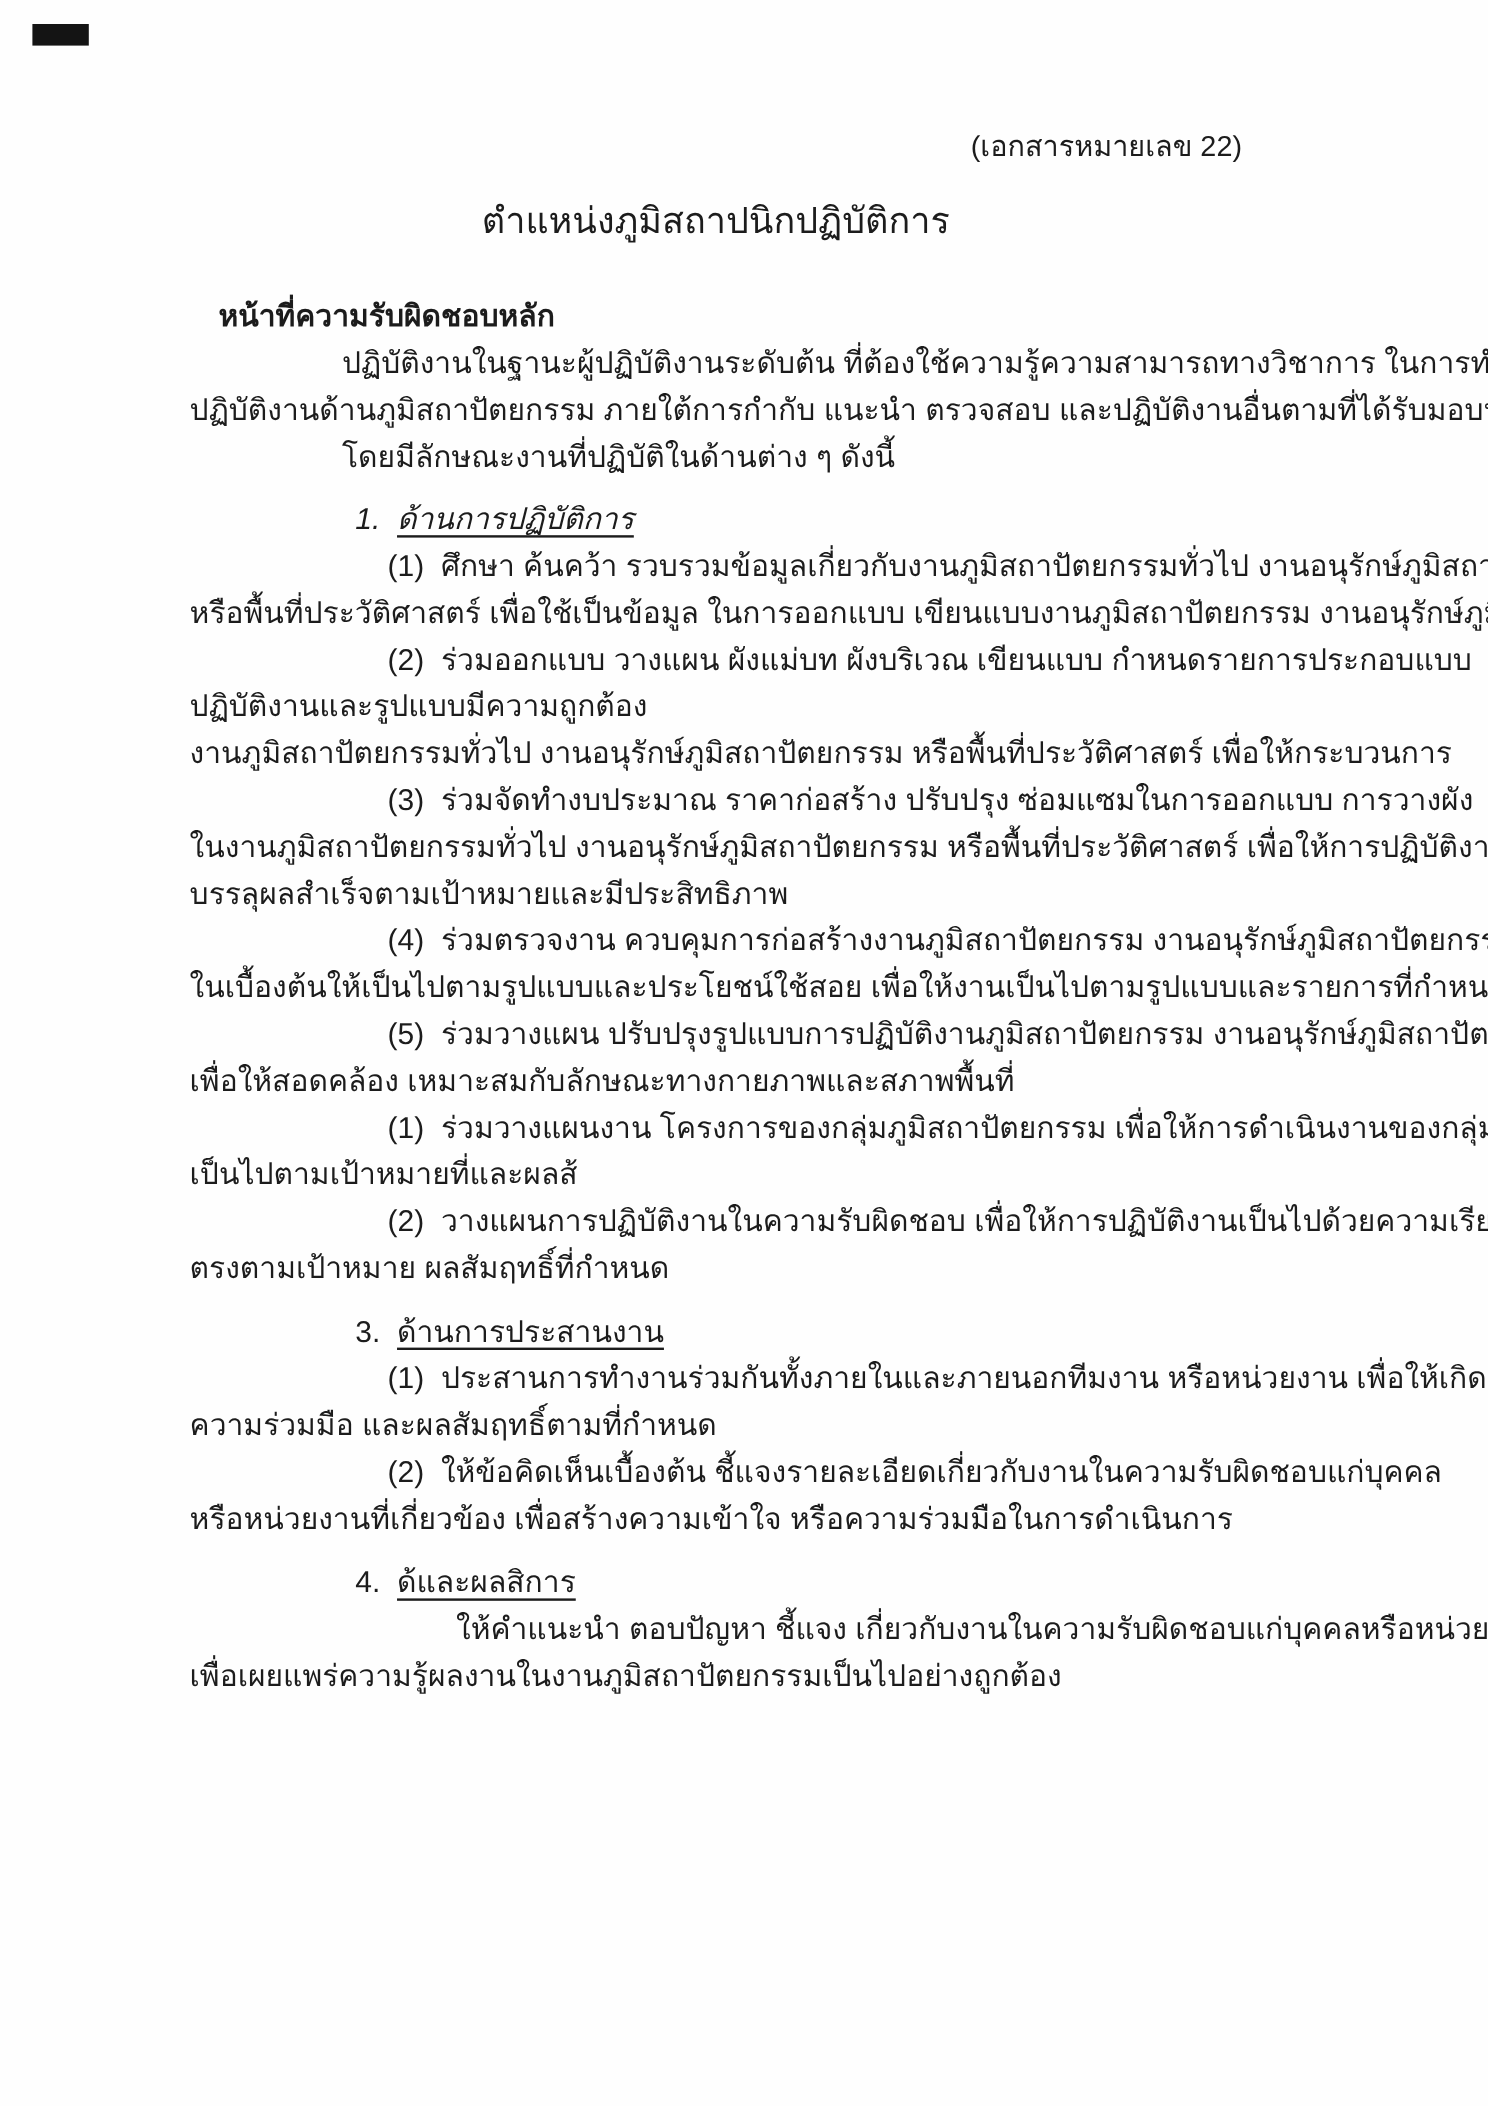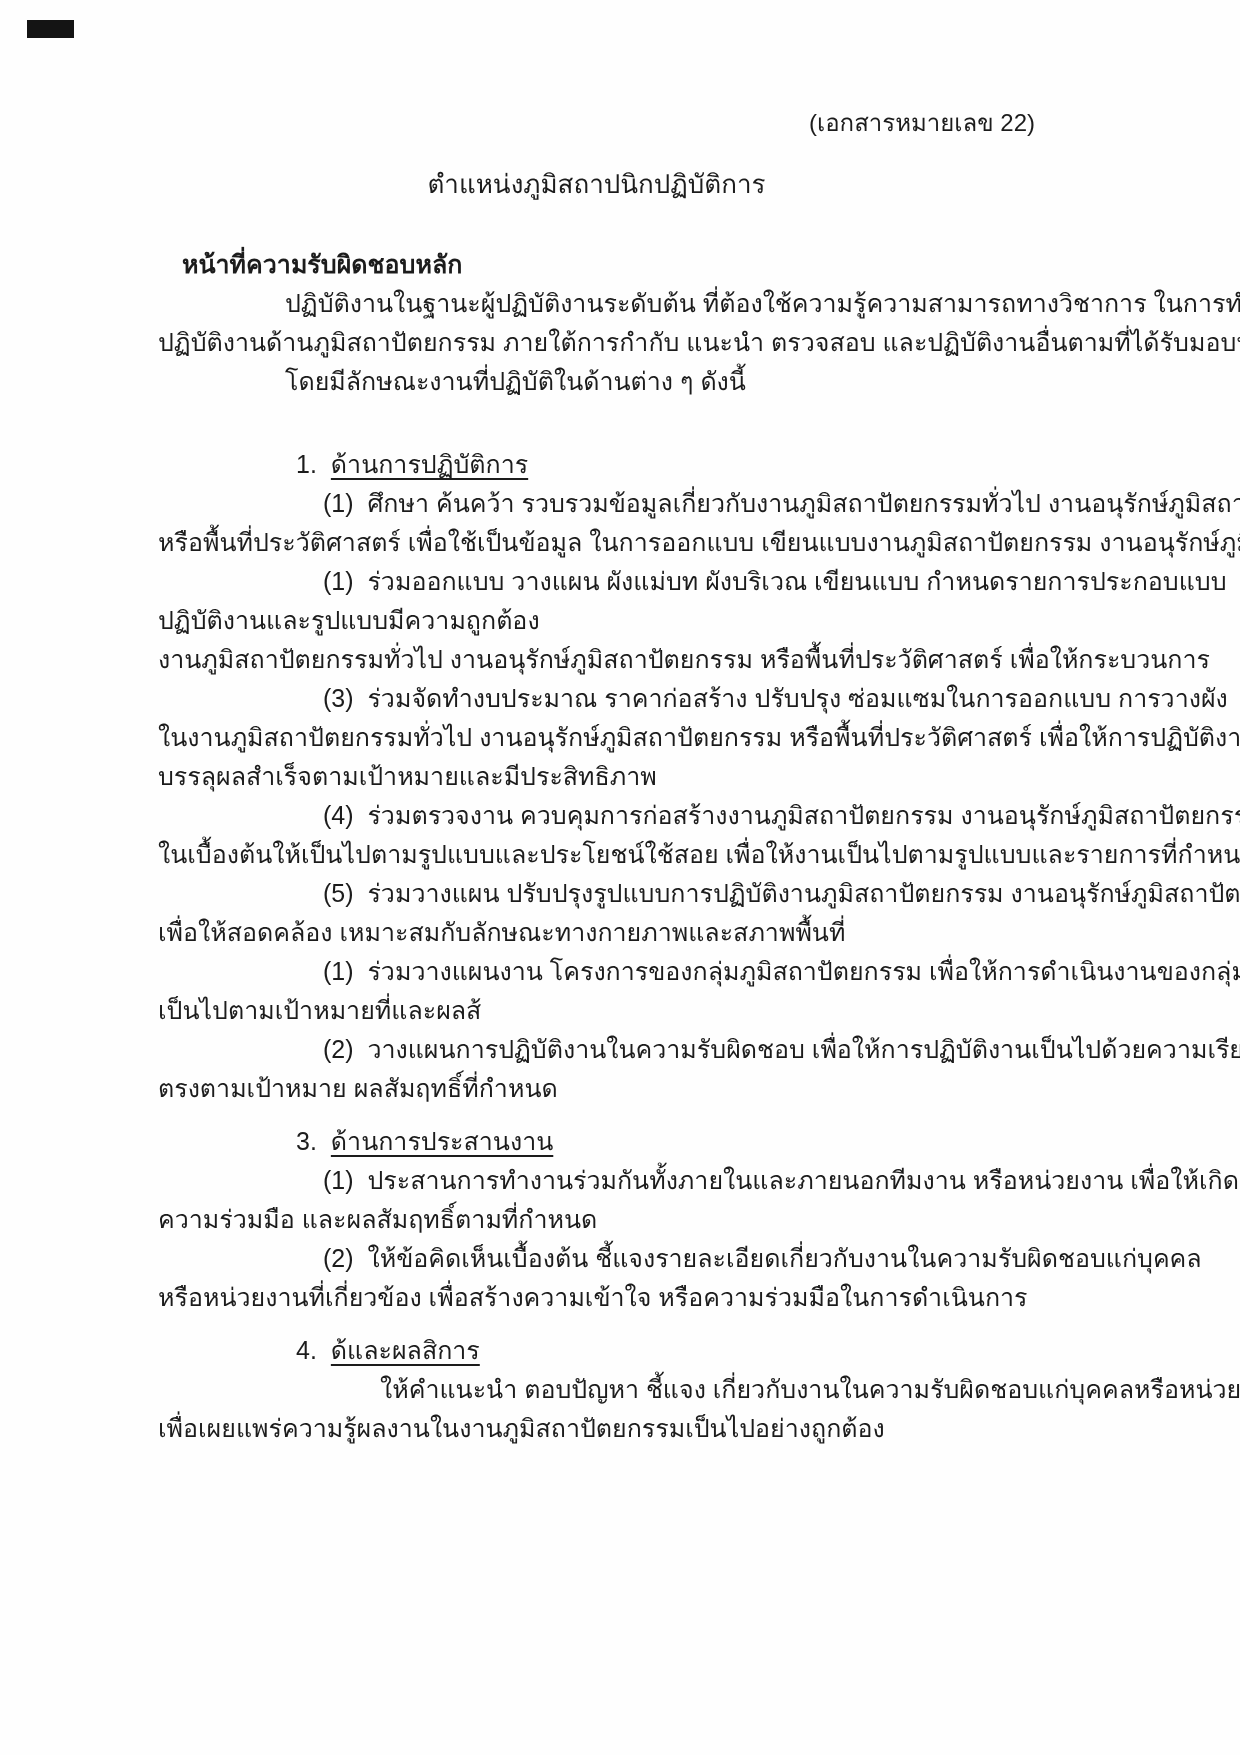--- a/index.html
+++ b/index.html
@@ -34,21 +34,21 @@
     box-sizing: border-box;
   }
   .doc-number {
     text-align: right;
     font-size: 24px;
     line-height: 39px;
     white-space: pre;
   }
   .doc-title {
     text-align: center;
-    font-size: 26px;
+    font-size: 30px;
     line-height: 39px;
     margin-top: 23px;
     white-space: pre;
   }
   .main-heading {
     font-weight: bold;
     font-size: 25px;
     line-height: 39px;
     margin-top: 41px;
     white-space: pre;
@@ -58,21 +58,21 @@
     font-size: 25px;
     line-height: 39px;
     white-space: pre;
   }
   .ind-none { margin-left: 0; }
   .ind-para { margin-left: 127px; }
   .ind-sect { margin-left: 138px; }
   .ind-item { margin-left: 165px; }
   .ind-body { margin-left: 222px; }
   .section-line { margin-top: 14px; }
-  .section-first { margin-top: 44px; }
+  .section-first { margin-top: 13px; font-style: italic; }
   .sec-num { margin-right: 14px; }
   .sec-title {
     text-decoration: underline;
     text-underline-offset: 5px;
     text-decoration-thickness: 1.5px;
   }
   .page-footer {
     text-align: right;
     font-size: 25px;
     line-height: 39px;
@@ -89,21 +89,21 @@
     <div class="doc-number">(เอกสารหมายเลข 22)</div>
     <div class="doc-title">ตำแหน่งภูมิสถาปนิกปฏิบัติการ</div>
     <div class="main-heading">หน้าที่ความรับผิดชอบหลัก</div>
     <div id="document-body">
         <div class="line ind-para">ปฏิบัติงานในฐานะผู้ปฏิบัติงานระดับต้น ที่ต้องใช้ความรู้ความสามารถทางวิชาการ ในการทำงาน</div>
         <div class="line ind-none">ปฏิบัติงานด้านภูมิสถาปัตยกรรม ภายใต้การกำกับ แนะนำ ตรวจสอบ และปฏิบัติงานอื่นตามที่ได้รับมอบหมาย</div>
         <div class="line ind-para">โดยมีลักษณะงานที่ปฏิบัติในด้านต่าง ๆ ดังนี้</div>
         <div class="line ind-sect section-line section-first"><span class="sec-num">1.</span><span class="sec-title">ด้านการปฏิบัติการ</span></div>
         <div class="line ind-item">(1)  ศึกษา ค้นคว้า รวบรวมข้อมูลเกี่ยวกับงานภูมิสถาปัตยกรรมทั่วไป งานอนุรักษ์ภูมิสถาปัตยกรรม</div>
         <div class="line ind-none">หรือพื้นที่ประวัติศาสตร์ เพื่อใช้เป็นข้อมูล ในการออกแบบ เขียนแบบงานภูมิสถาปัตยกรรม งานอนุรักษ์ภูมิสถาปัตยกรรม</div>
-        <div class="line ind-item">(1)  ร่วมออกแบบ วางแผน ผังแม่บท ผังบริเวณ เขียนแบบ กำหนดรายการประกอบแบบ</div>
+        <div class="line ind-item">(2)  ร่วมออกแบบ วางแผน ผังแม่บท ผังบริเวณ เขียนแบบ กำหนดรายการประกอบแบบ</div>
         <div class="line ind-none">ปฏิบัติงานและรูปแบบมีความถูกต้อง</div>
         <div class="line ind-none">งานภูมิสถาปัตยกรรมทั่วไป งานอนุรักษ์ภูมิสถาปัตยกรรม หรือพื้นที่ประวัติศาสตร์ เพื่อให้กระบวนการ</div>
         <div class="line ind-item">(3)  ร่วมจัดทำงบประมาณ ราคาก่อสร้าง ปรับปรุง ซ่อมแซมในการออกแบบ การวางผัง</div>
         <div class="line ind-none">ในงานภูมิสถาปัตยกรรมทั่วไป งานอนุรักษ์ภูมิสถาปัตยกรรม หรือพื้นที่ประวัติศาสตร์ เพื่อให้การปฏิบัติงาน</div>
         <div class="line ind-none">บรรลุผลสำเร็จตามเป้าหมายและมีประสิทธิภาพ</div>
         <div class="line ind-item">(4)  ร่วมตรวจงาน ควบคุมการก่อสร้างงานภูมิสถาปัตยกรรม งานอนุรักษ์ภูมิสถาปัตยกรรม</div>
         <div class="line ind-none">ในเบื้องต้นให้เป็นไปตามรูปแบบและประโยชน์ใช้สอย เพื่อให้งานเป็นไปตามรูปแบบและรายการที่กำหนด</div>
         <div class="line ind-item">(5)  ร่วมวางแผน ปรับปรุงรูปแบบการปฏิบัติงานภูมิสถาปัตยกรรม งานอนุรักษ์ภูมิสถาปัตยกรรม</div>
         <div class="line ind-none">เพื่อให้สอดคล้อง เหมาะสมกับลักษณะทางกายภาพและสภาพพื้นที่</div>
         <div class="line ind-item">(1)  ร่วมวางแผนงาน โครงการของกลุ่มภูมิสถาปัตยกรรม เพื่อให้การดำเนินงานของกลุ่ม</div>

